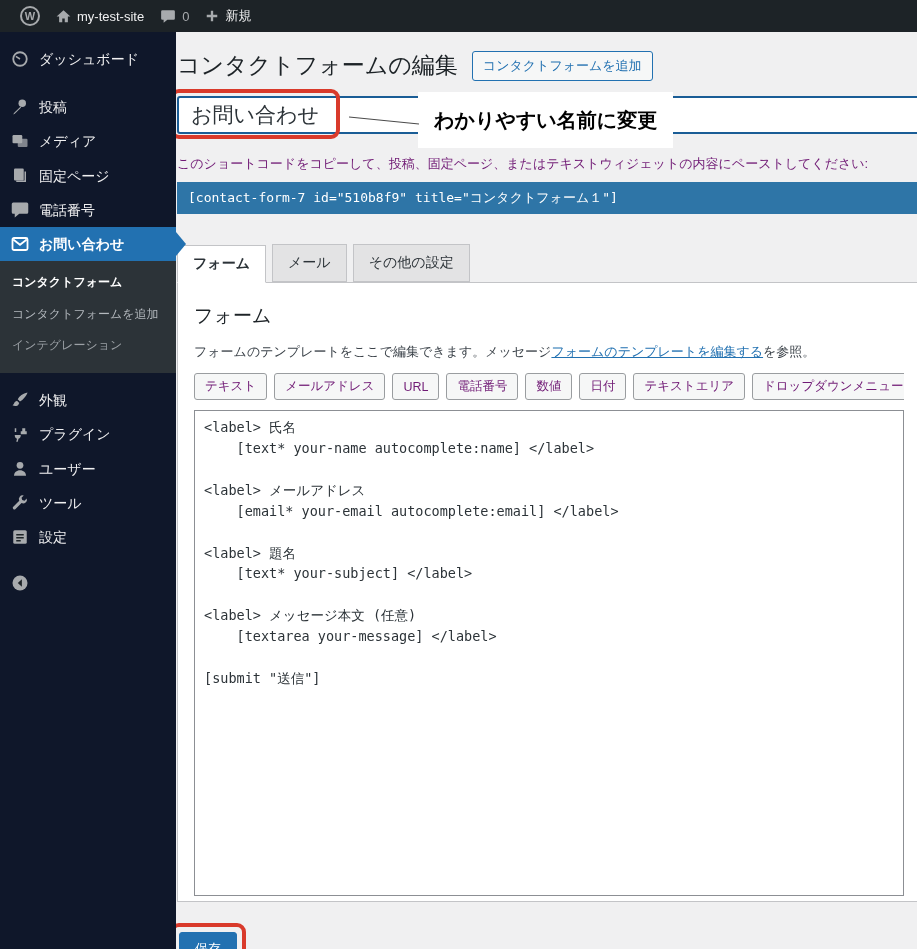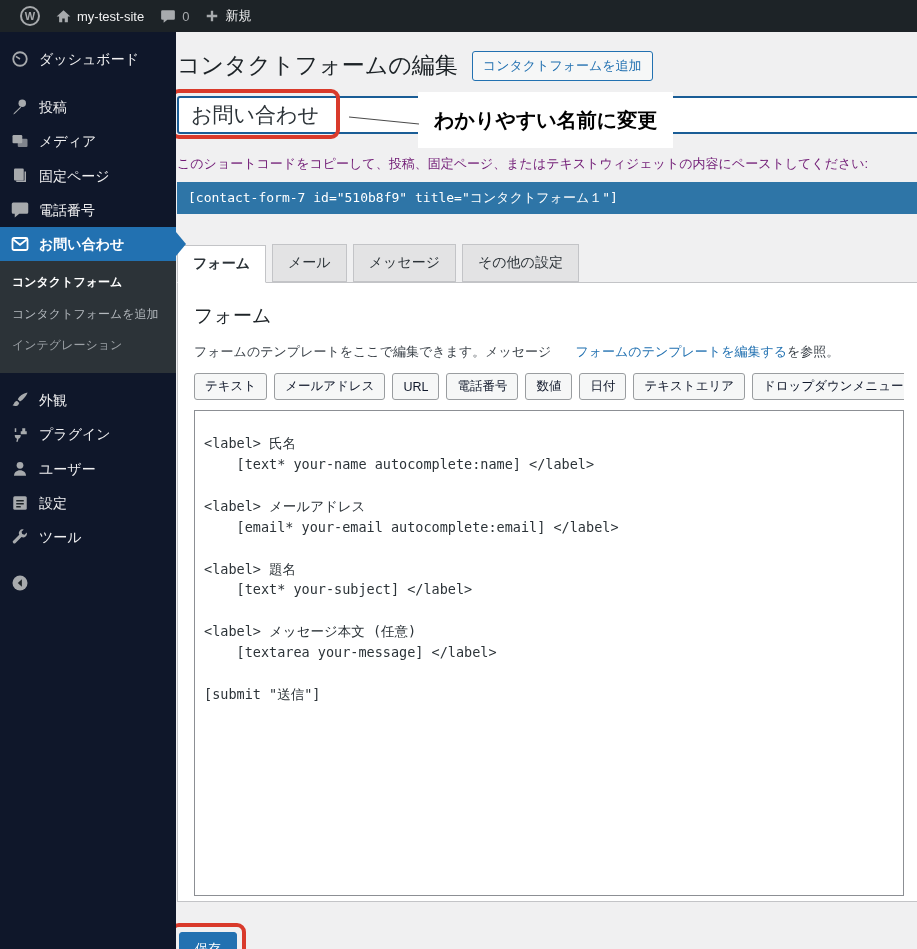--- a/index.html
+++ b/index.html
@@ -61,27 +61,27 @@
 
   .tabs { display:flex; align-items:flex-end; gap:6px; margin:30px 0 0 20px; position:relative; z-index:2; }
   .tab { font-size:14px; color:#2c3338; background:#e3e3e4; border:1px solid #c3c4c7;
     padding:9px 15px; cursor:pointer; }
   .tab.active { background:#fff; border-bottom:1px solid #fff; margin-bottom:-1px; font-weight:bold; }
 
   .panel { margin-left:20px; width:calc(100% - 20px + 4px); background:#fff; border:1px solid #c3c4c7;
     padding:12px 16px 18px; height:620px; position:relative; z-index:1; }
   .panel-heading { font-size:19px; font-weight:400; color:#1d2327; margin:8px 0 14px; }
   .panel-desc { font-size:13px; color:#3c434a; margin-bottom:12px; }
-  .panel-desc a { color:#2271b1; cursor:pointer;margin-left:24px; }
+  .panel-desc a { color:#2271b1; text-decoration:underline; cursor:pointer; }
   .tag-row { display:flex; gap:7px; margin-bottom:10px; white-space:nowrap; overflow:hidden; }
-  .tag-btn { flex:0 0 auto; font-size:12.5px; color:#0f172a; background:#f6f7f7;
+  .tag-btn { flex:0 0 auto; font-size:12.5px; color:#701a75; background:#f6f7f7;
     border:1px solid #9a9da0; border-radius:3px; padding:4px 10px; cursor:pointer; }
   .form-template { width:100%; height:486px; border:1px solid #8c8f94; background:#fff;
     font-family:"DejaVu Sans Mono","Liberation Mono",monospace; font-size:13.5px; line-height:1.55;
-    color:#2c3338; padding:22px 9px; resize:none; white-space:pre; overflow:auto; }
+    color:#2c3338; padding:6px 9px; resize:none; white-space:pre; overflow:auto; }
 
   .save-row { margin:21px 0 0 13px; }
   .save-anno { display:inline-block; border:4px solid #d93a2b; border-radius:9px; padding:5px; }
   .save-btn { background:#2271b1; border:1px solid #2271b1; color:#fff; border-radius:3px;
     padding:7px 15px; font-size:13px; cursor:pointer; }
 </style>
 </head>
 <body>
 
 <div class="admin-bar">
@@ -197,34 +197,34 @@
       <span class="m-icon">
         <svg width="18" height="18" viewBox="0 0 24 24" fill="currentColor">
             <circle cx="12" cy="7" r="4.5"></circle>
             <path d="M4 21c0-4.5 3.5-7.5 8-7.5s8 3 8 7.5z"></path>
           </svg>
       </span>
       <span>ユーザー</span>
     </li>
     <li class="menu-item">
       <span class="m-icon">
+        <svg width="18" height="18" viewBox="0 0 24 24" fill="currentColor">
+            <path d="M21 6a5 5 0 0 1-7 6L6 20a2.1 2.1 0 0 1-3-3l8-8a5 5 0 0 1 6-7l-3 3 1 3 3 1z"></path>
+          </svg>
+      </span>
+      <span>ツール</span>
+    </li>
+    <li class="menu-item">
+      <span class="m-icon">
         <svg width="18" height="18" viewBox="0 0 24 24">
             <rect x="3" y="3" width="18" height="18" rx="2" fill="currentColor"></rect>
             <path d="M7 9h10M7 13h10M7 17h6" stroke="#1d2327" stroke-width="2"></path>
           </svg>
       </span>
       <span>設定</span>
-    </li>
-    <li class="menu-item">
-      <span class="m-icon">
-        <svg width="18" height="18" viewBox="0 0 24 24" fill="currentColor">
-            <path d="M21 6a5 5 0 0 1-7 6L6 20a2.1 2.1 0 0 1-3-3l8-8a5 5 0 0 1 6-7l-3 3 1 3 3 1z"></path>
-          </svg>
-      </span>
-      <span>ツール</span>
     </li>
     <li class="menu-item collapse">
       <span class="m-icon">
         <svg width="18" height="18" viewBox="0 0 24 24">
             <circle cx="12" cy="12" r="10" fill="currentColor"></circle>
             <path d="M14.5 7 9 12l5.5 5z" fill="#1d2327"></path>
           </svg>
       </span>
     </li>
   </ul>
@@ -245,21 +245,20 @@
     </svg>
     <div class="anno-label">わかりやすい名前に変更</div>
   </div>
 
   <p class="shortcode-desc">このショートコードをコピーして、投稿、固定ページ、またはテキストウィジェットの内容にペーストしてください:</p>
   <div class="shortcode-bar">[contact-form-7 id="510b8f9" title="コンタクトフォーム１"]</div>
 
   <div class="tabs">
     <div class="tab active">フォーム</div>
     <div class="tab">メール</div>
-    <div class="tab">メッセージ</div>
     <div class="tab">その他の設定</div>
   </div>
 
   <div class="panel">
     <h2 class="panel-heading">フォーム</h2>
     <p class="panel-desc"><span>フォームのテンプレートをここで編集できます。メッセージ</span><a>フォームのテンプレートを編集する</a><span>を参照。</span></p>
 
     <div class="tag-row">
       <button class="tag-btn">テキスト</button>
       <button class="tag-btn">メールアドレス</button>

